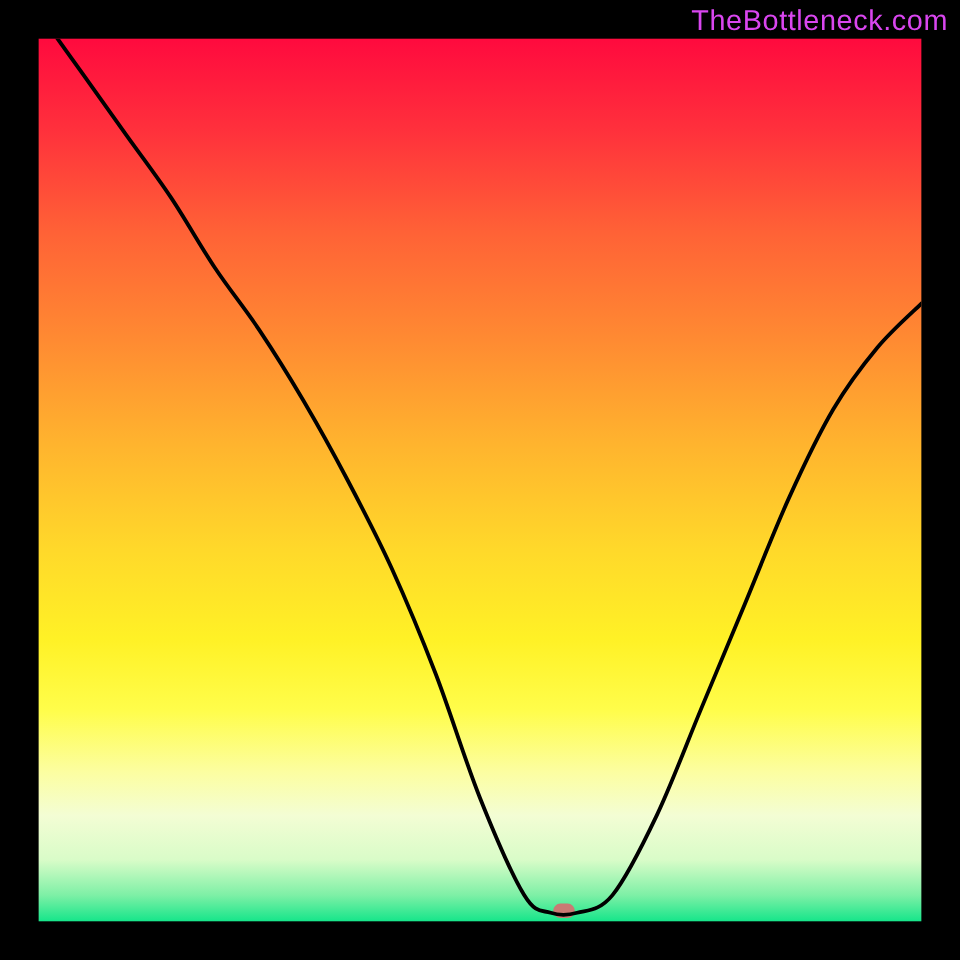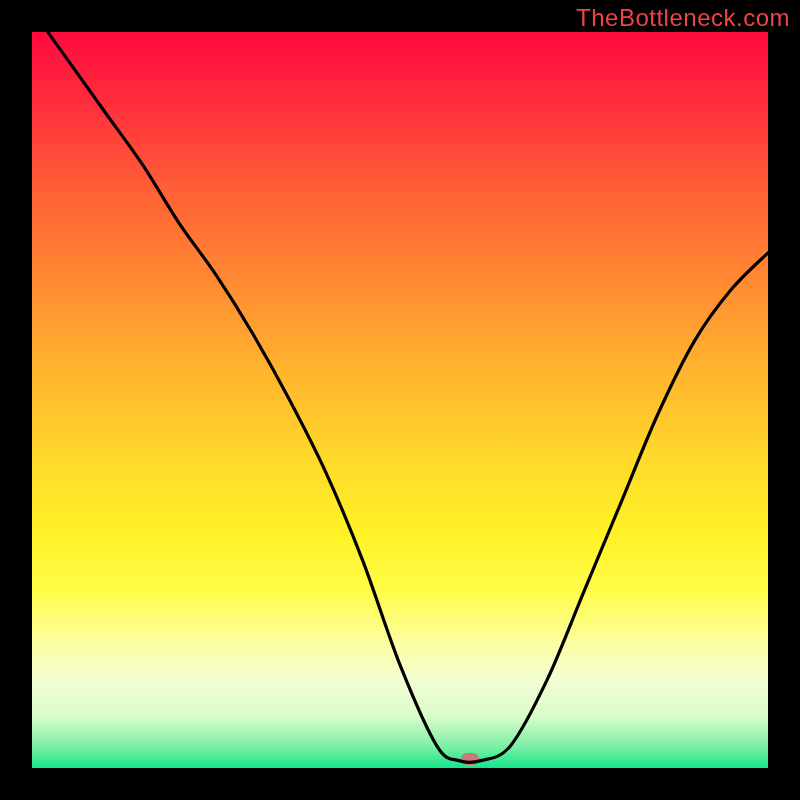--- a/index.html
+++ b/index.html
@@ -12,21 +12,21 @@
     position: relative;
     width: 800px;
     height: 800px;
     background: #000;
     overflow: hidden;
   }
   .watermark {
     position: absolute;
     top: 4px;
     right: 10px;
-    color: #ef4444;
+    color: #d946ef;
     font-size: 24px;
     font-weight: 400;
     letter-spacing: 0.5px;
     z-index: 3;
   }
   .plot {
     position: absolute;
     left: 32px;
     top: 32px;
     width: 736px;

